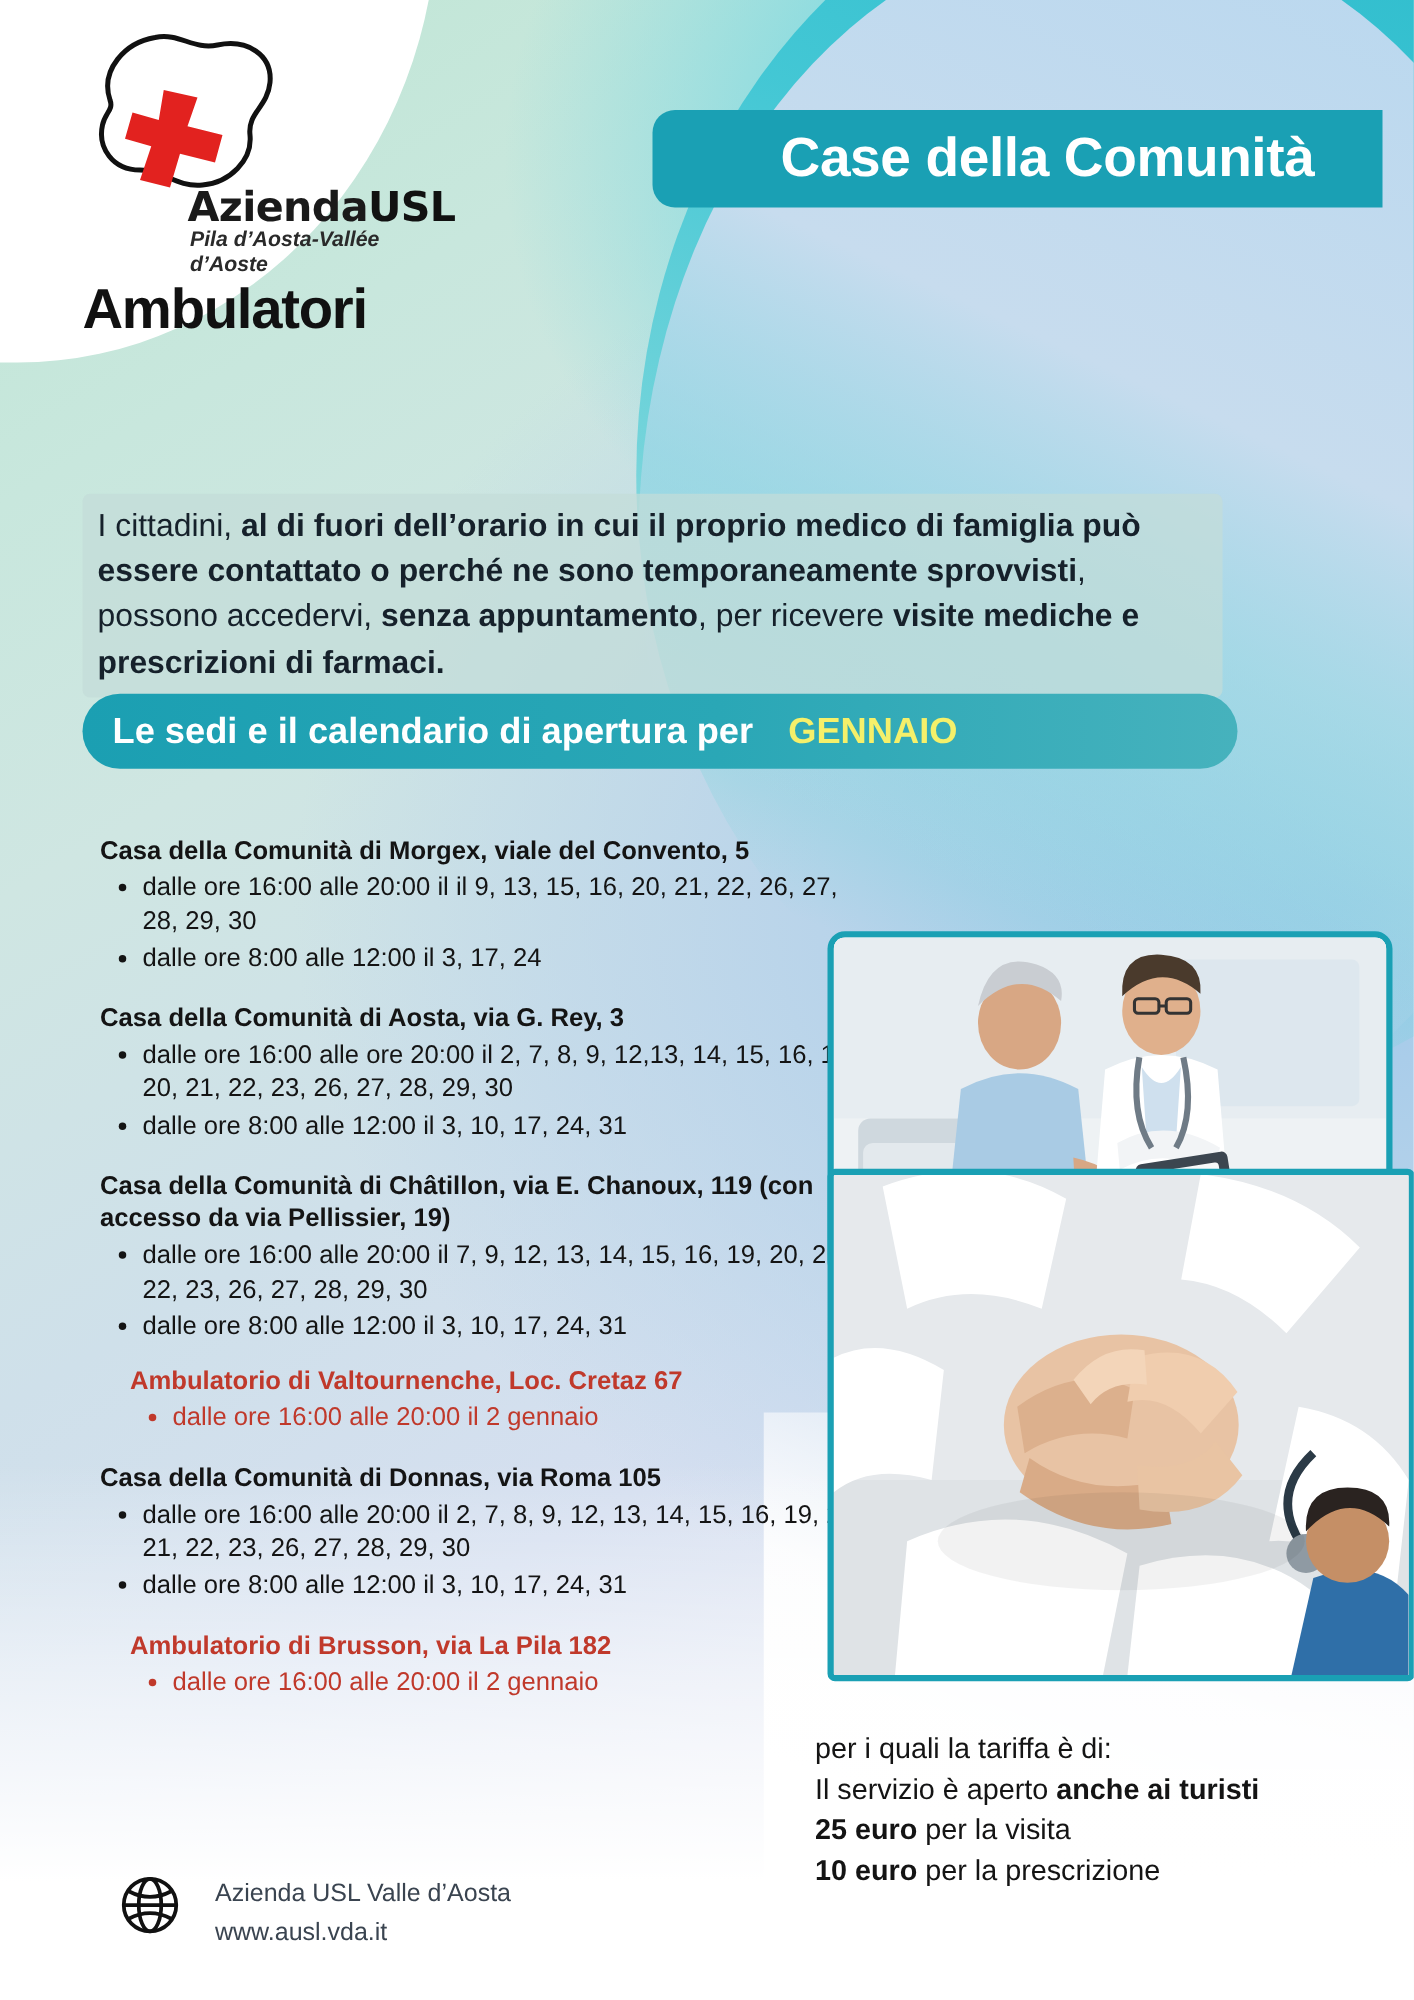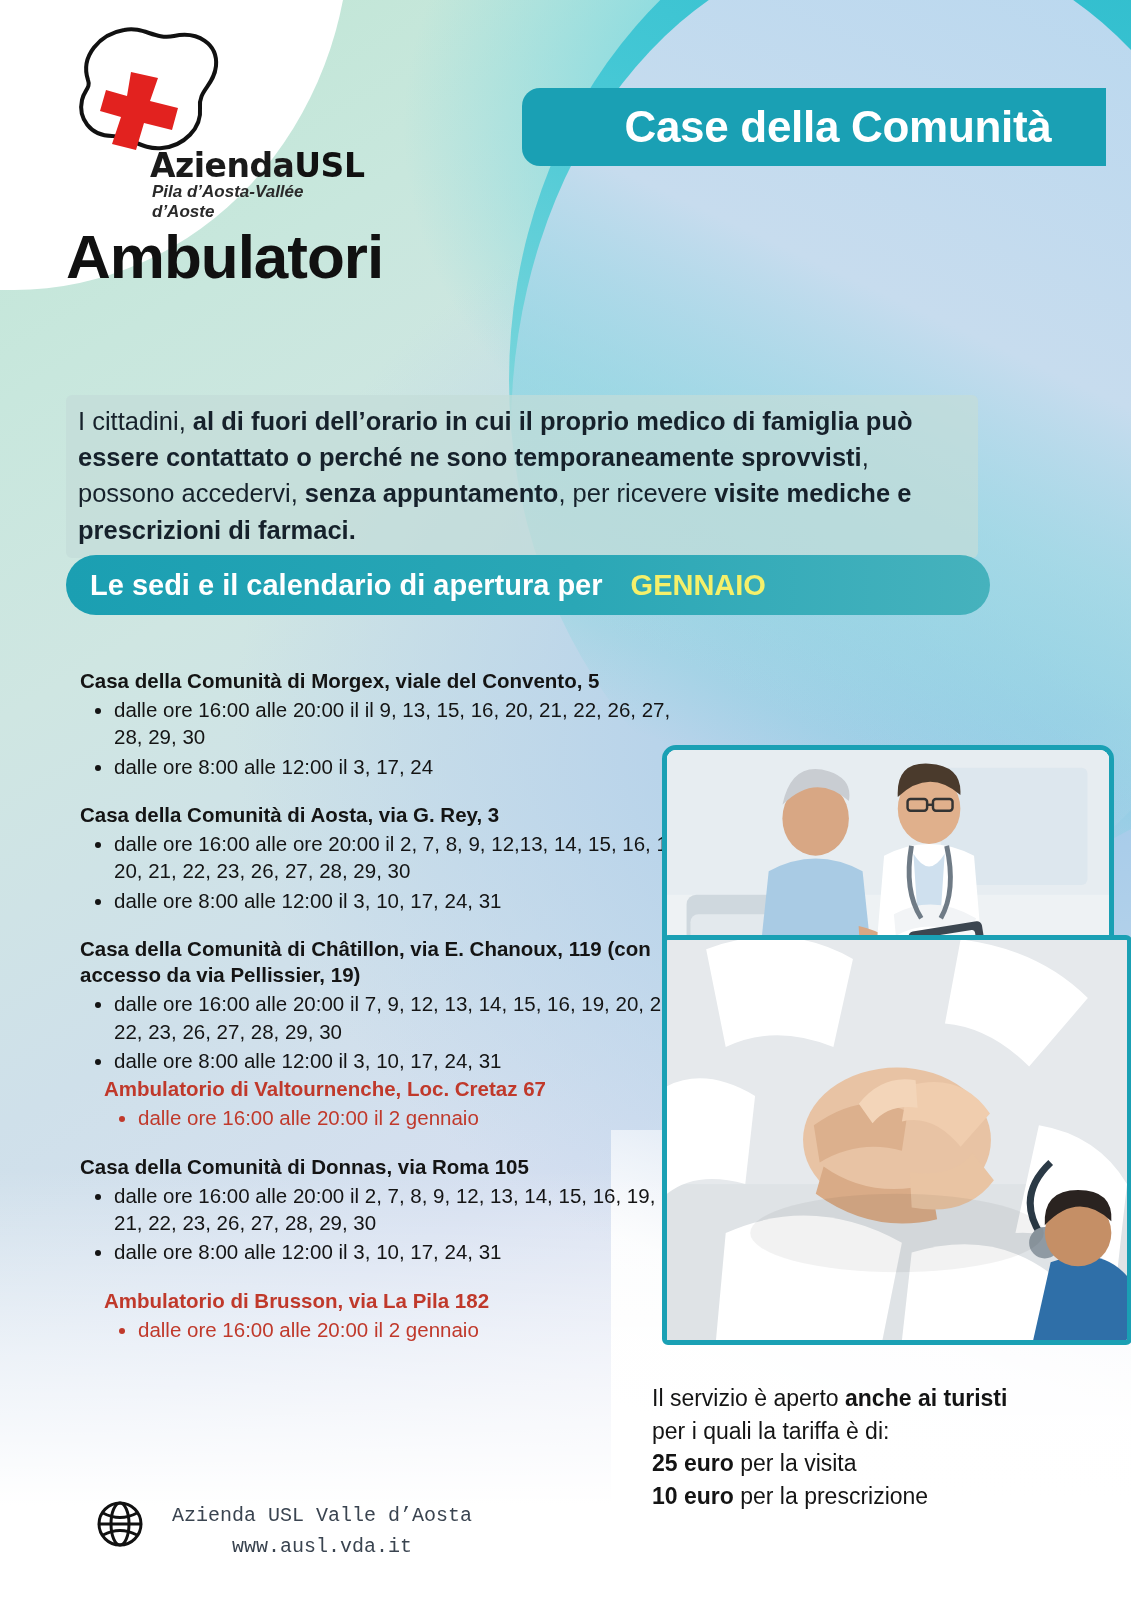--- a/index.html
+++ b/index.html
@@ -102,21 +102,21 @@
     font-family: "Liberation Sans", sans-serif;
     margin-left: 48px;
   }
 
   
   .headline {
     position: absolute;
     left: 66px; top: 222px;
     width: 960px;
     color: #111111;
-    font-size: 62px;
+    font-size: 45px;
     line-height: 1.12;
     font-weight: 700;
     letter-spacing: -1px;
     font-family: "Liberation Sans", sans-serif;
   }
   .headline .l1 { display: block; }
   .headline .l2 { display: block; }
 
   
   .intro {
@@ -167,21 +167,21 @@
   .grp ul {
     margin: 0; padding-left: 34px;
     list-style: disc;
   }
   .grp li {
     font-size: 20.5px;
     line-height: 1.33;
     margin-bottom: 2px;
   }
   .grp.red .grp-title, .grp.red li { color: #c0392b; margin-left: 24px; }
-  .grp.tight { margin-bottom: 2px; }
+  .grp.tight { margin-bottom: 18px; }
 
   
   .photo1 {
     position: absolute;
     left: 662px; top: 745px;
     width: 452px; height: 278px;
     border: 5px solid #1aa0b4;
     border-radius: 14px;
     overflow: hidden;
     background: #e9eef2;
@@ -214,22 +214,21 @@
     position: absolute;
     left: 96px; top: 1500px;
     width: 48px; height: 48px;
   }
   .footer-text {
     position: absolute;
     left: 172px; top: 1500px;
     font-size: 20px;
     line-height: 1.55;
     color: #3a4450;
-    font-family: Liberation Mono, monospace;
-    text-align: center;
+    font-family: Liberation Sans, sans-serif;
   }
 </style>
 </head>
 <body>
 
 <div class="page">
 
   <div class="bg"></div>
   <div class="bg-swoosh"></div>
   <div class="bg-swoosh2"></div>
@@ -374,22 +373,22 @@
 
       <path d="M392,330 q50,-18 78,14 l0,66 l-96,0 z" fill="#2f6fa8"></path>
       <ellipse cx="420" cy="300" rx="34" ry="34" fill="#c58f66"></ellipse>
       <path d="M386,292 q34,-36 68,-4 q2,-32 -34,-32 q-36,0 -34,36 z" fill="#2a2320"></path>
 
       <ellipse cx="235" cy="300" rx="150" ry="40" fill="#000" opacity=".05"></ellipse>
     </svg>
   </div>
 
   <div class="note">
+    <div>per i quali la tariffa è di:</div>
     <div><span>Il servizio è aperto </span><b>anche ai turisti</b></div>
-    <div>per i quali la tariffa è di:</div>
     <div><b>25 euro</b><span> per la visita</span></div>
     <div><b>10 euro</b><span> per la prescrizione</span></div>
   </div>
 
   <svg class="footer-icon" viewBox="0 0 48 48">
     <circle cx="24" cy="24" r="21" fill="none" stroke="#111" stroke-width="3"></circle>
     <ellipse cx="24" cy="24" rx="9" ry="21" fill="none" stroke="#111" stroke-width="3"></ellipse>
     <line x1="3" y1="24" x2="45" y2="24" stroke="#111" stroke-width="3"></line>
     <path d="M7,13 q17,9 34,0" fill="none" stroke="#111" stroke-width="3"></path>
     <path d="M7,35 q17,-9 34,0" fill="none" stroke="#111" stroke-width="3"></path>

